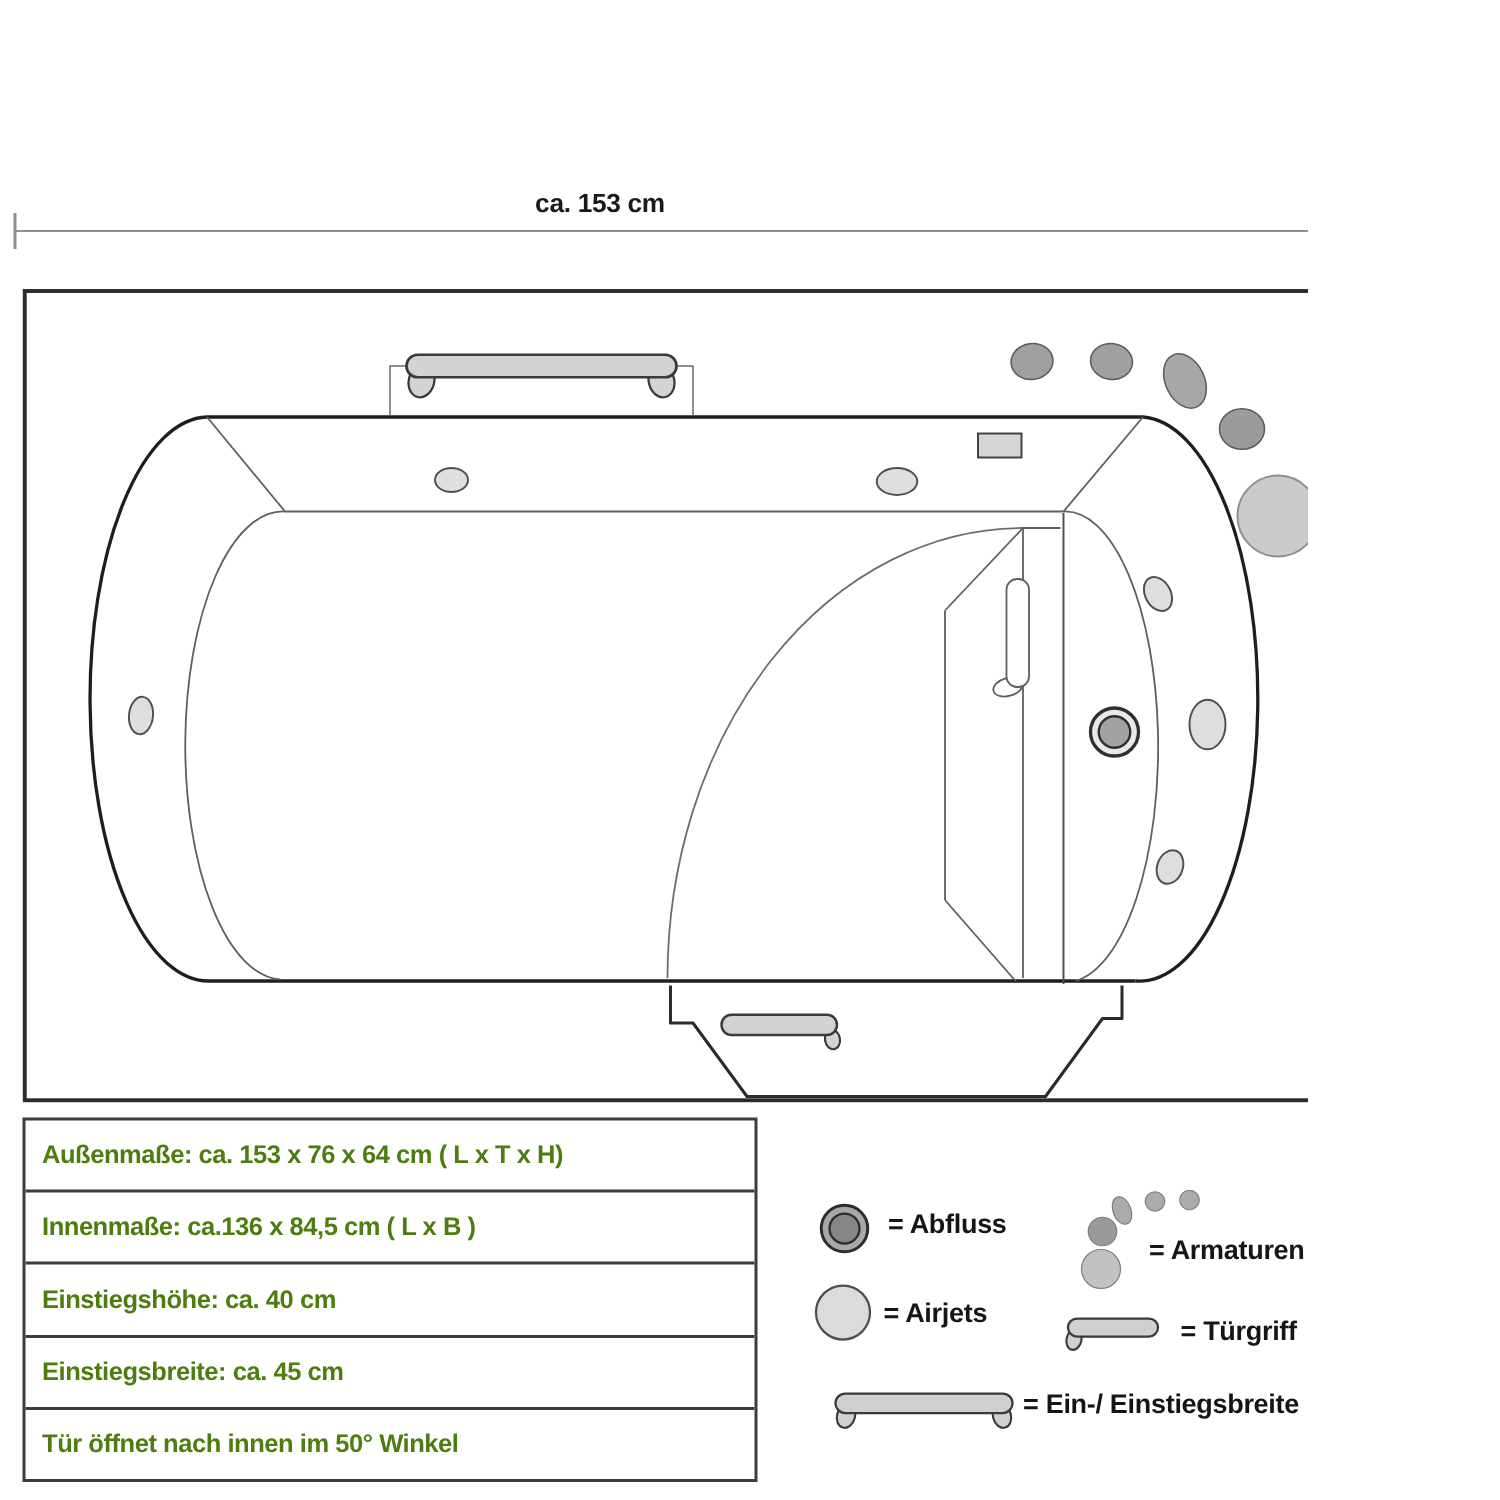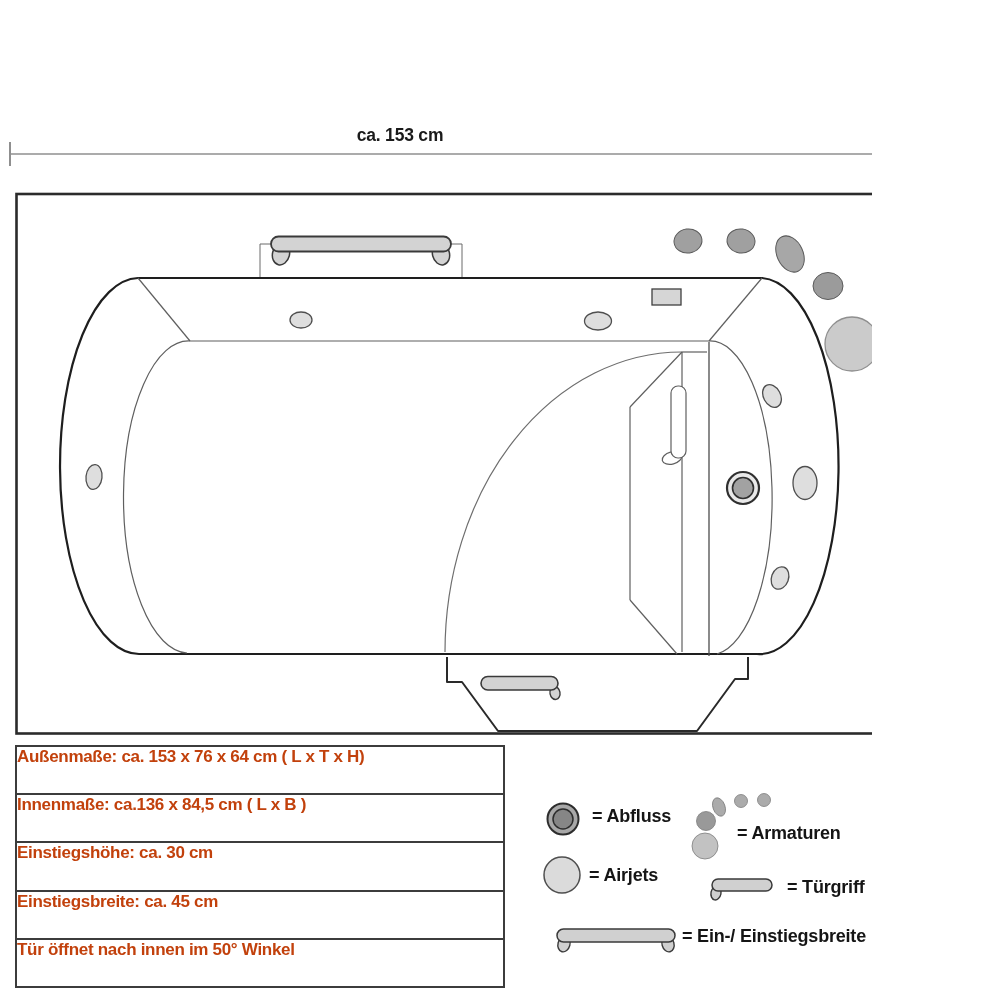--- a/index.html
+++ b/index.html
@@ -11,23 +11,23 @@
     font-family:"Liberation Sans", sans-serif;
     font-weight:600;fill:#1a1a1a;letter-spacing:-0.2px;
   }
   
   .spec-table{
     position:absolute;left:15px;top:745px;width:490px;height:243px;
     border:2px solid #3c3c3c;box-sizing:border-box;
     display:flex;flex-direction:column;background:#fff;
   }
   .spec-row{
-    flex:1;display:flex;
+    flex:1;display:flex;align-items:center;padding-left:11px;
     border-bottom:2px solid #3c3c3c;box-sizing:border-box;
-    font-size:17px;font-weight:600;color:#c2410c;letter-spacing:-0.3px;
+    font-size:17px;font-weight:600;color:#4d7c0f;letter-spacing:-0.3px;
     white-space:nowrap;
   }
   .spec-row:last-child{border-bottom:none;}
   
   .legend{position:absolute;left:0;top:0;width:1000px;height:1000px;pointer-events:none;}
   .legend-item{position:absolute;}
   .legend-label{
     position:absolute;font-size:18px;font-weight:600;color:#151515;
     letter-spacing:-0.2px;white-space:nowrap;
   }
@@ -125,21 +125,21 @@
 
   
   <div class="spec-table">
     <div class="spec-row">
         <span>Außenmaße:  ca. 153 x 76 x 64 cm ( L x T x H)</span>
       </div>
     <div class="spec-row">
         <span>Innenmaße:  ca.136 x 84,5 cm ( L x B )</span>
       </div>
     <div class="spec-row">
-        <span>Einstiegshöhe: ca. 30 cm</span>
+        <span>Einstiegshöhe: ca. 40 cm</span>
       </div>
     <div class="spec-row">
         <span>Einstiegsbreite: ca. 45 cm</span>
       </div>
     <div class="spec-row">
         <span>Tür öffnet nach innen im 50° Winkel</span>
       </div>
   </div>
 
   
@@ -153,21 +153,21 @@
       <span class="legend-label" style="left:48px;top:6px;">= Abfluss</span>
     </div>
 
     <div class="legend-item" style="left:542px;top:855px;">
       <svg width="40" height="40">
         <circle cx="20" cy="20" r="18" fill="#dbdbdb" stroke="#4f4f4f" stroke-width="1.5"></circle>
       </svg>
       <span class="legend-label" style="left:47px;top:10px;">= Airjets</span>
     </div>
 
-    <div class="legend-item" style="left:685px;top:790px;">
+    <div class="legend-item" style="left:714px;top:790px;">
       <svg width="95" height="70">
         <g stroke="#7d7d7d" stroke-width="0.8">
           <ellipse cx="34" cy="17" rx="6" ry="9.5" transform="rotate(-20 34 17)" fill="#ababab"></ellipse>
           <circle cx="56" cy="11" r="6.5" fill="#ababab"></circle>
           <circle cx="79" cy="10" r="6.5" fill="#ababab"></circle>
           <circle cx="21" cy="31" r="9.5" fill="#999999"></circle>
           <circle cx="20" cy="56" r="13" fill="#c2c2c2"></circle>
         </g>
       </svg>
       <span class="legend-label" style="left:52px;top:33px;">= Armaturen</span>

